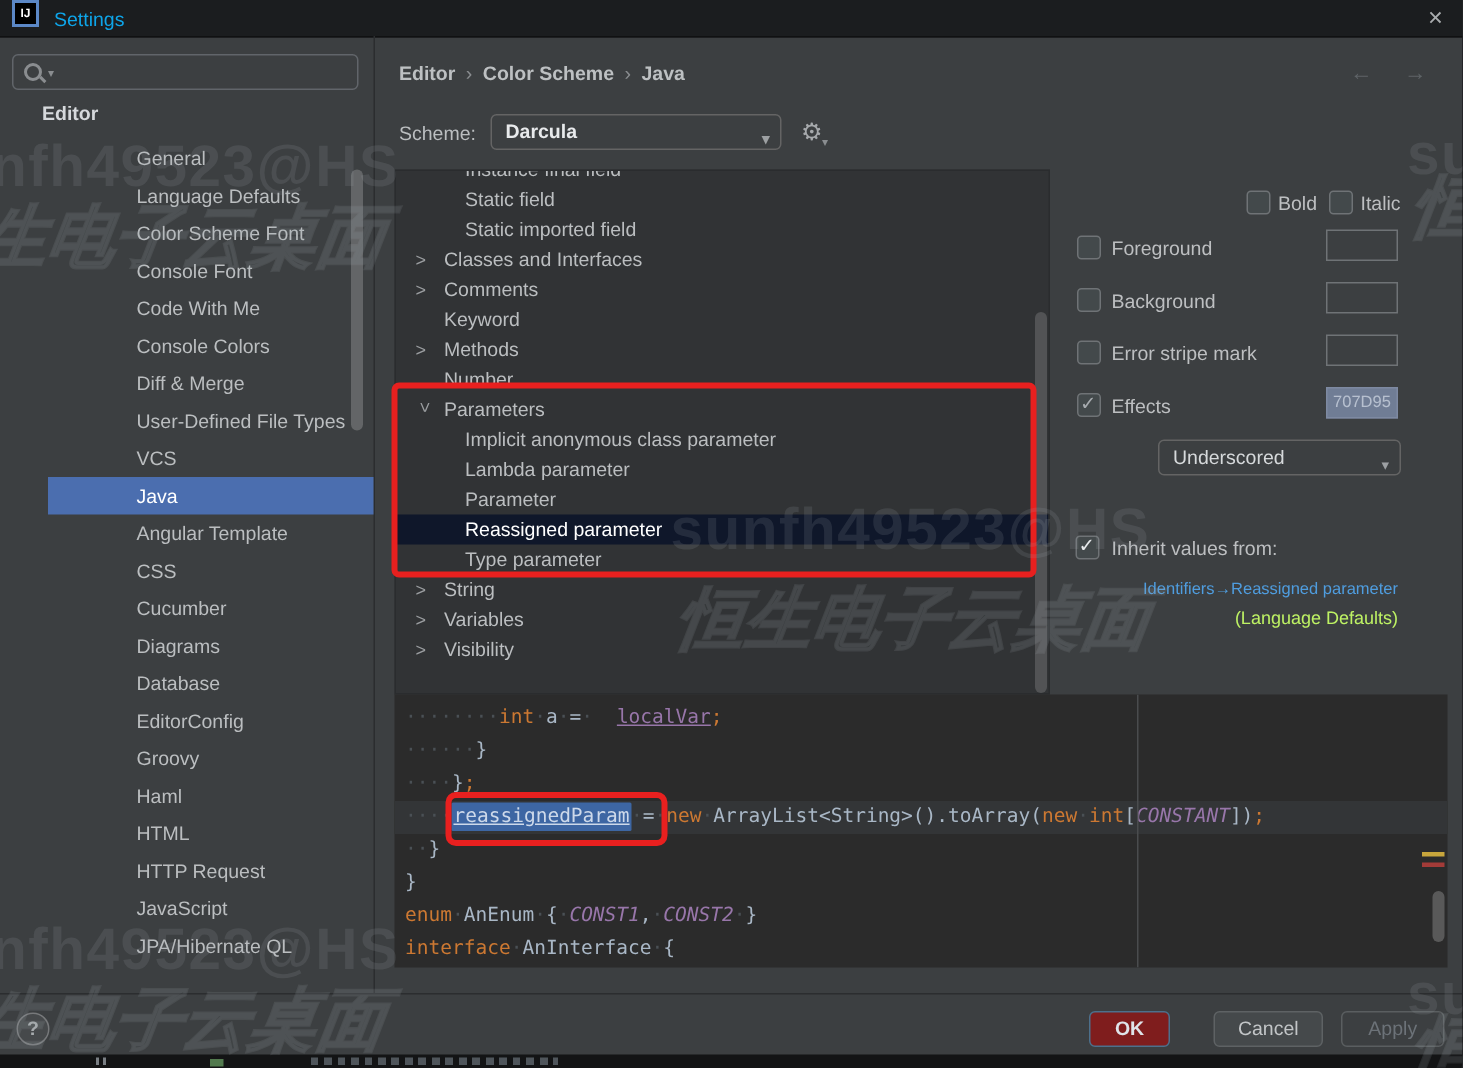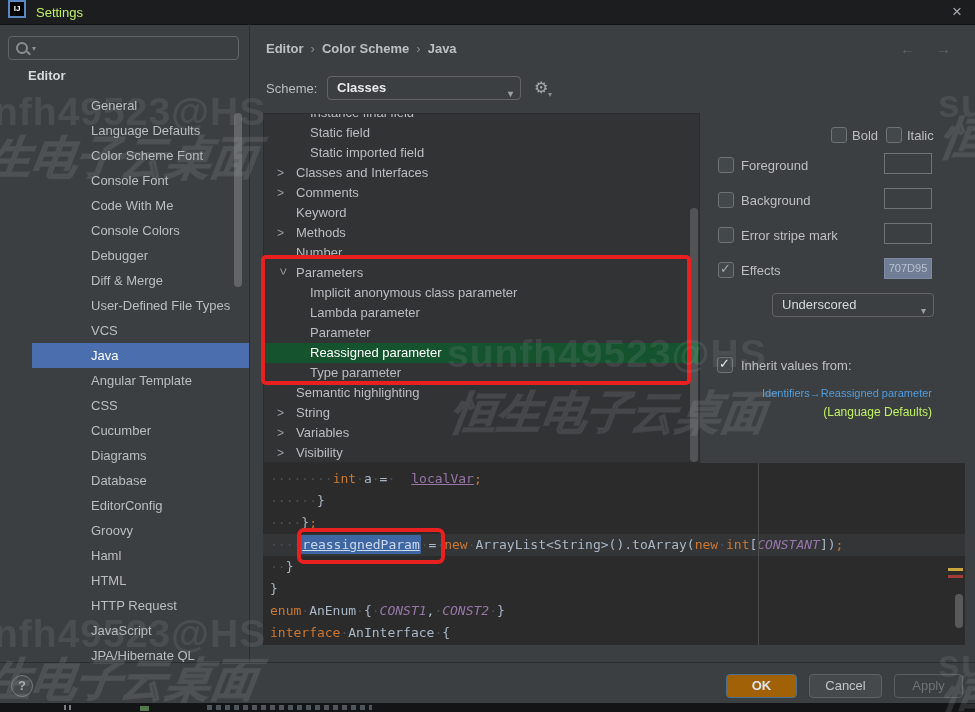--- a/index.html
+++ b/index.html
@@ -4,21 +4,21 @@
 <style>
   html,body{margin:0;padding:0;background:#121314;}
   body{width:975px;height:712px;position:relative;overflow:hidden;
        font-family:"Liberation Sans",sans-serif;-webkit-font-smoothing:antialiased;}
 
   
   #window{position:absolute;inset:0;background:#3c3f41;}
   #titlebar{position:absolute;left:0;top:0;width:975px;height:24px;background:#1b1d1f;border-bottom:1px solid #101112;}
   #app-icon{position:absolute;left:8px;top:0;width:14px;height:14px;background:#000;border:2px solid #5b87c5;
             color:#fff;font-size:8px;font-weight:bold;line-height:14px;text-align:center;}
-  #win-title{position:absolute;left:36px;top:4px;font-size:13px;color:#bef264;line-height:17px;}
+  #win-title{position:absolute;left:36px;top:4px;font-size:13px;color:#0ea5e9;line-height:17px;}
   #close-btn{position:absolute;right:8px;top:2px;width:20px;height:20px;color:#a9acae;font-size:17px;line-height:20px;text-align:center;}
 
   
   #sidebar{position:absolute;left:0;top:24px;width:249px;height:638px;overflow:hidden;border-right:1px solid #2b2d2f;}
   #search-box{position:absolute;left:8px;top:12px;width:229px;height:22px;border:1px solid #61656a;border-radius:4px;}
   .mag{position:absolute;left:7px;top:5px;width:8px;height:8px;border:2px solid #8a8d90;border-radius:50%;}
   .mag-handle{position:absolute;left:17px;top:15px;width:5px;height:2px;background:#8a8d90;transform:rotate(45deg);}
   .mag-caret{position:absolute;left:23px;top:7px;font-size:8px;color:#8a8d90;}
   #side-heading{position:absolute;left:28px;top:44px;font-size:13px;font-weight:bold;color:#d6d9dc;}
   #side-list{position:absolute;left:0;top:69px;width:249px;padding-left:32px;}
@@ -39,21 +39,21 @@
   #gear{position:absolute;left:534px;top:78px;font-size:16px;color:#a6a9ac;}
   #gear .mag-caret{left:14px;top:12px;}
 
   
   #tree-panel{position:absolute;left:263px;top:113px;width:437px;height:350px;background:#313335;
               border:1px solid #2a2c2e;box-sizing:border-box;overflow:hidden;}
   .tree-row{position:relative;height:20px;line-height:20px;font-size:13px;color:#bbbec0;white-space:nowrap;}
   .tree-row.clipped{margin-top:-11px;}
   .tree-row.lvl1 .lbl{padding-left:32px;}
   .tree-row.lvl2 .lbl{padding-left:46px;}
-  .tree-row.selected{background:#14532d;color:#ffffff;}
+  .tree-row.selected{background:#0f172a;color:#ffffff;}
   .chev{position:absolute;left:13px;top:0;width:12px;color:#9b9ea1;font-size:12px;}
   .chev.expanded{transform:rotate(90deg) translateX(1px);}
   .lbl{display:inline-block;}
 
   
   .opt-label{position:absolute;font-size:13px;color:#bdbfc1;line-height:15px;}
   .cb{position:absolute;width:14px;height:14px;background:#43494b;border:1px solid #6f7376;border-radius:3px;}
   .cb.checked::after{content:"✓";position:absolute;left:1px;top:-2px;font-size:13px;color:#e8eaec;}
   .cb.checked.gray::after{color:#a7abaf;}
   .swatch{position:absolute;width:46px;height:19px;border:1px solid #6f7376;background:transparent;
@@ -78,21 +78,21 @@
 
   
   .annotation{position:absolute;border:4px solid #e8201f;border-radius:5px;pointer-events:none;}
 
   
   #footer-sep{position:absolute;left:0;top:662px;width:975px;height:1px;background:#2b2d2f;}
   #help-btn{position:absolute;left:11px;top:675px;width:20px;height:20px;border:1px solid #77797b;border-radius:50%;
             color:#a7abad;font-size:13px;font-weight:bold;text-align:center;line-height:20px;background:#46494b;}
   .btn{position:absolute;top:674px;height:24px;box-sizing:border-box;border-radius:4px;font-size:13px;
        text-align:center;line-height:22px;border:1px solid;}
-  #ok-btn{left:726px;width:71px;background:#a16207;border-color:#4c708c;color:#dfe4ea;font-weight:bold;}
+  #ok-btn{left:726px;width:54px;background:#7f1d1d;border-color:#4c708c;color:#dfe4ea;font-weight:bold;}
   #cancel-btn{left:809px;width:73px;background:#45494b;border-color:#5e6264;color:#c2c5c7;}
   #apply-btn{left:894px;width:69px;background:transparent;border-color:#5a5e60;color:#6c7278;}
 
   
   #bottom-strip{position:absolute;left:0;top:703px;width:975px;height:9px;background:#131415;}
   #clipped-text{position:absolute;left:207px;top:2px;width:165px;height:5px;opacity:.65;
      background:repeating-linear-gradient(90deg,#6f7880 0 5px,transparent 5px 9px);}
   #clipped-green{position:absolute;left:140px;top:3px;width:9px;height:5px;background:#527a4e;}
   #clipped-gray{position:absolute;left:64px;top:2px;width:8px;height:5px;
      background:repeating-linear-gradient(90deg,#7a7f84 0 2px,transparent 2px 5px);}
@@ -121,21 +121,20 @@
       <span class="mag-caret">▾</span>
     </div>
     <div id="side-heading">Editor</div>
     <div id="side-list">
         <div class="side-item">General</div>
         <div class="side-item">Language Defaults</div>
         <div class="side-item">Color Scheme Font</div>
         <div class="side-item">Console Font</div>
         <div class="side-item">Code With Me</div>
         <div class="side-item">Console Colors</div>
-        <div class="side-item">Debugger</div>
         <div class="side-item">Diff &amp; Merge</div>
         <div class="side-item">User-Defined File Types</div>
         <div class="side-item">VCS</div>
         <div class="side-item selected">Java</div>
         <div class="side-item">Angular Template</div>
         <div class="side-item">CSS</div>
         <div class="side-item">Cucumber</div>
         <div class="side-item">Diagrams</div>
         <div class="side-item">Database</div>
         <div class="side-item">EditorConfig</div>
@@ -150,42 +149,41 @@
   <div class="vscroll" style="left:234px;top:113px;height:174px;"></div>
 
   <div id="breadcrumb">
     <span class="crumb">Editor</span><span class="crumb-sep">›</span><span class="crumb">Color Scheme</span><span class="crumb-sep">›</span><span class="crumb">Java</span>
   </div>
   <div class="nav-arrow" style="left:900px;">←</div>
   <div class="nav-arrow" style="left:936px;">→</div>
 
   <div id="scheme-label" class="opt-label">Scheme:</div>
   <div id="scheme-combo" class="combo">
-    <span>Classes</span>
+    <span>Darcula</span>
     <span class="arr">▾</span>
   </div>
   <div id="gear"><span>⚙</span><span class="mag-caret">▾</span></div>
 
   <div id="tree-panel">
     <div>
         <div class="tree-row lvl2 clipped"><span class="lbl">Instance final field</span></div>
         <div class="tree-row lvl2"><span class="lbl">Static field</span></div>
         <div class="tree-row lvl2"><span class="lbl">Static imported field</span></div>
         <div class="tree-row lvl1"><span class="chev collapsed">&gt;</span><span class="lbl">Classes and Interfaces</span></div>
         <div class="tree-row lvl1"><span class="chev collapsed">&gt;</span><span class="lbl">Comments</span></div>
         <div class="tree-row lvl1"><span class="lbl">Keyword</span></div>
         <div class="tree-row lvl1"><span class="chev collapsed">&gt;</span><span class="lbl">Methods</span></div>
         <div class="tree-row lvl1"><span class="lbl">Number</span></div>
         <div class="tree-row lvl1"><span class="chev expanded">&gt;</span><span class="lbl">Parameters</span></div>
         <div class="tree-row lvl2"><span class="lbl">Implicit anonymous class parameter</span></div>
         <div class="tree-row lvl2"><span class="lbl">Lambda parameter</span></div>
         <div class="tree-row lvl2"><span class="lbl">Parameter</span></div>
         <div class="tree-row lvl2 selected"><span class="lbl">Reassigned parameter</span></div>
         <div class="tree-row lvl2"><span class="lbl">Type parameter</span></div>
-        <div class="tree-row lvl1"><span class="lbl">Semantic highlighting</span></div>
         <div class="tree-row lvl1"><span class="chev collapsed">&gt;</span><span class="lbl">String</span></div>
         <div class="tree-row lvl1"><span class="chev collapsed">&gt;</span><span class="lbl">Variables</span></div>
         <div class="tree-row lvl1"><span class="chev collapsed">&gt;</span><span class="lbl">Visibility</span></div>
       </div>
   </div>
   <div class="vscroll" style="left:690px;top:208px;height:254px;background:rgba(255,255,255,0.16);"></div>
 
   <div class="cb" style="left:831px;top:127px;"></div>
   <div class="opt-label" style="left:852px;top:128px;">Bold</div>
   <div class="cb" style="left:886px;top:127px;"></div>

